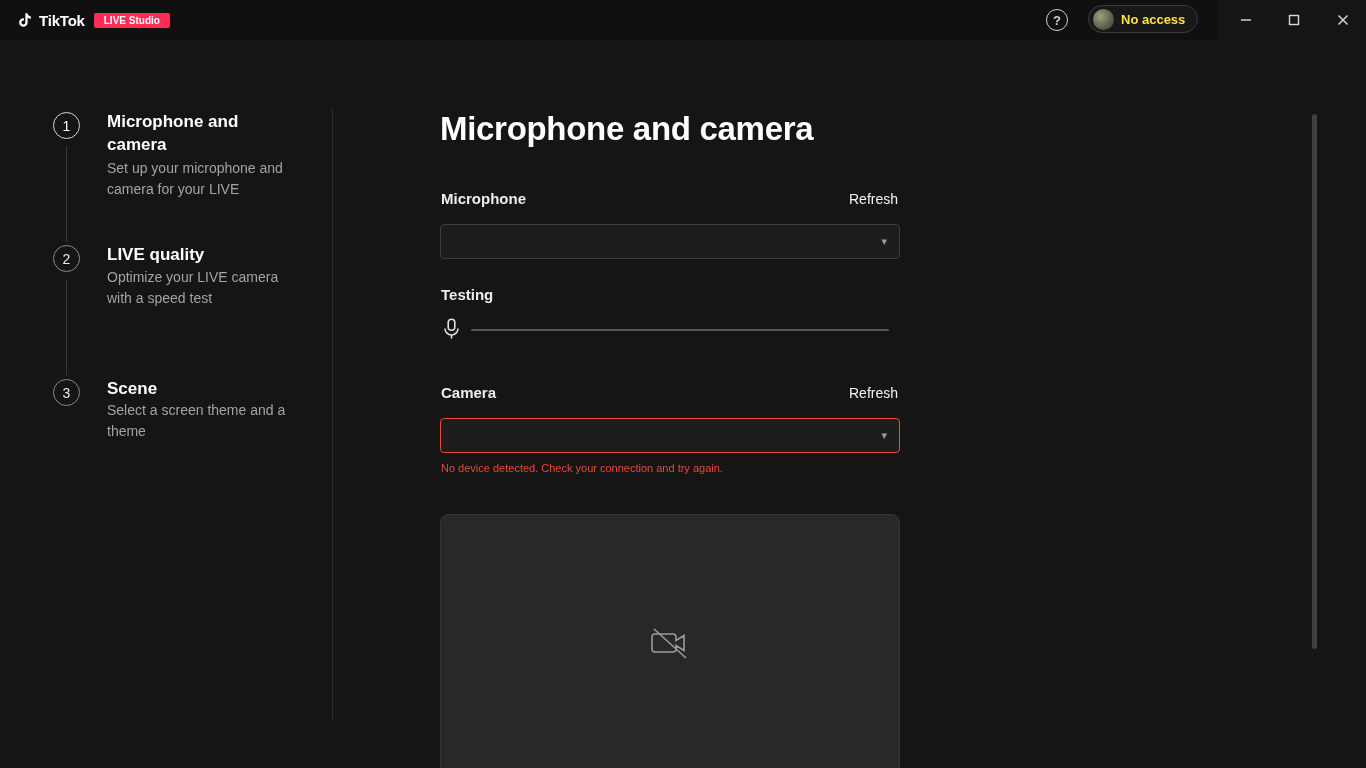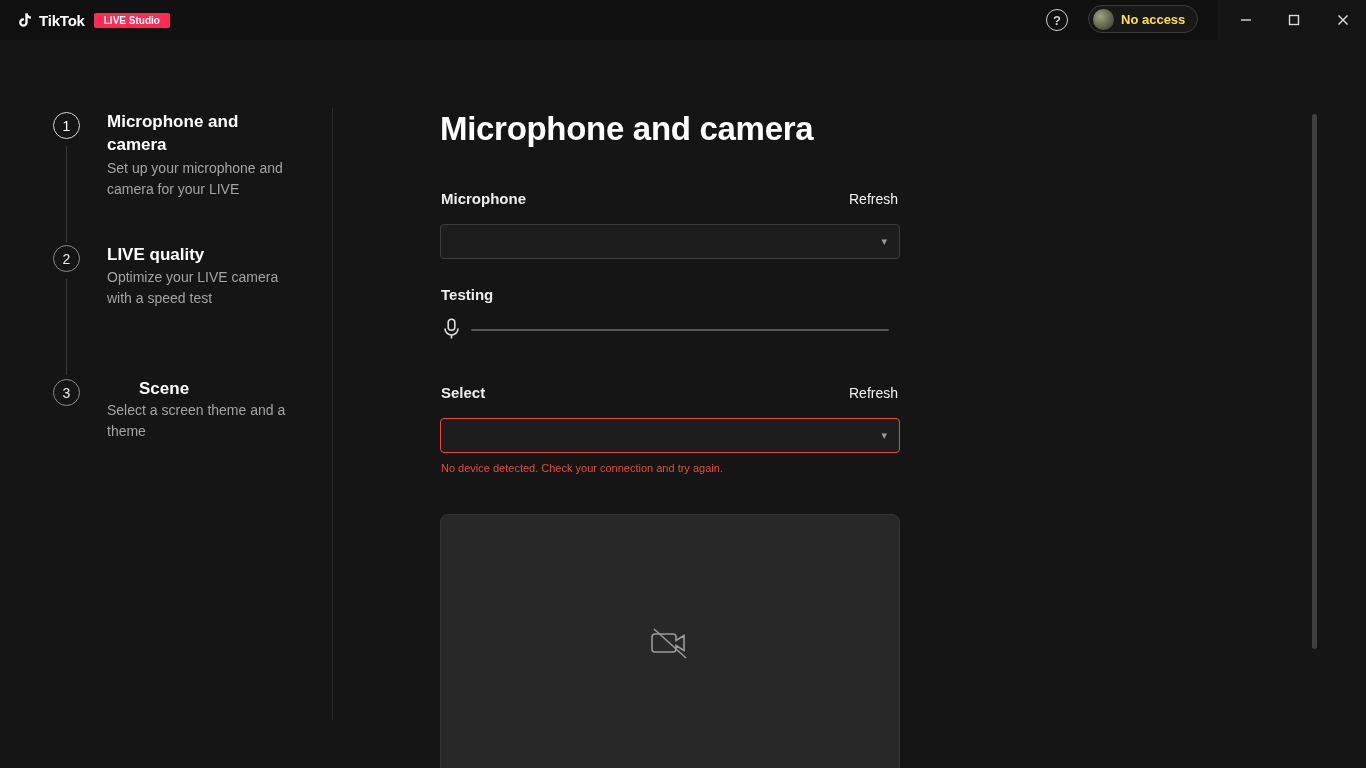--- a/index.html
+++ b/index.html
@@ -105,21 +105,21 @@
   <div class="step-circle" style="left:53px; top:379px;">
     <span>3</span>
   </div>
 
   <div class="step-title" style="top:110px; width:165px;">Microphone and camera</div>
   <div class="step-desc" style="top:158px; width:192px;">Set up your microphone and camera for your LIVE</div>
 
   <div class="step-title" style="top:243px; width:200px;">LIVE quality</div>
   <div class="step-desc" style="top:267px; width:198px;">Optimize your LIVE camera with a speed test</div>
 
-  <div class="step-title" style="top:377px; width:200px;margin-left:32px;">Scene</div>
+  <div class="step-title" style="top:377px; width:200px;">Scene</div>
   <div class="step-desc" style="top:400px; width:210px;">Select a screen theme and a theme</div>
 </div>
 
 <div class="divider"></div>
 
 <div>
   <h1 class="main-title">Microphone and camera</h1>
 
   <div class="row-label" style="left:441px; top:190px;">Microphone</div>
   <div class="refresh-link" style="left:849px; top:191px;">Refresh</div>
@@ -133,21 +133,21 @@
 
   <div class="mic-icon">
     <svg viewBox="0 0 17 22">
       <rect x="5.2" y="1.2" width="6.6" height="11" rx="3.3"></rect>
       <path d="M2 10.5 a6.5 6.5 0 0 0 13 0"></path>
       <line x1="8.5" y1="17" x2="8.5" y2="20.5"></line>
     </svg>
   </div>
   <div class="level-track"></div>
 
-  <div class="row-label" style="left:441px; top:384px;">Select</div>
+  <div class="row-label" style="left:441px; top:384px;">Camera</div>
   <div class="refresh-link" style="left:849px; top:385px;">Refresh</div>
 
   <div class="select-box error-border" style="top:418px;">
     <span class="select-value"></span>
     <span class="chevron">▾</span>
   </div>
 
   <div class="error-text">No device detected. Check your connection and try again.</div>
 
   <div class="preview-box">

